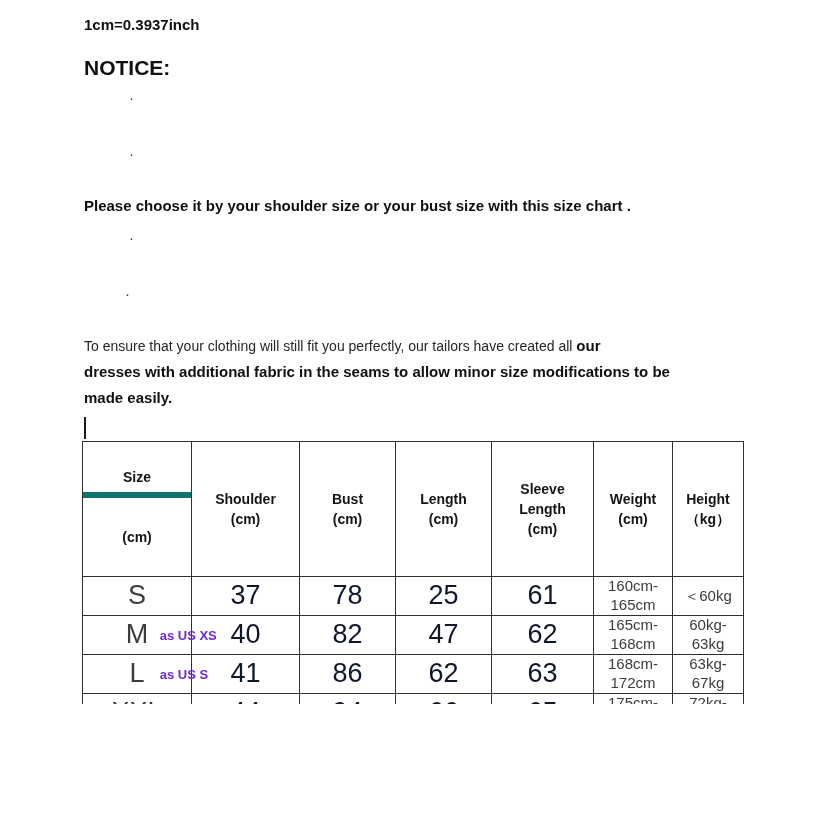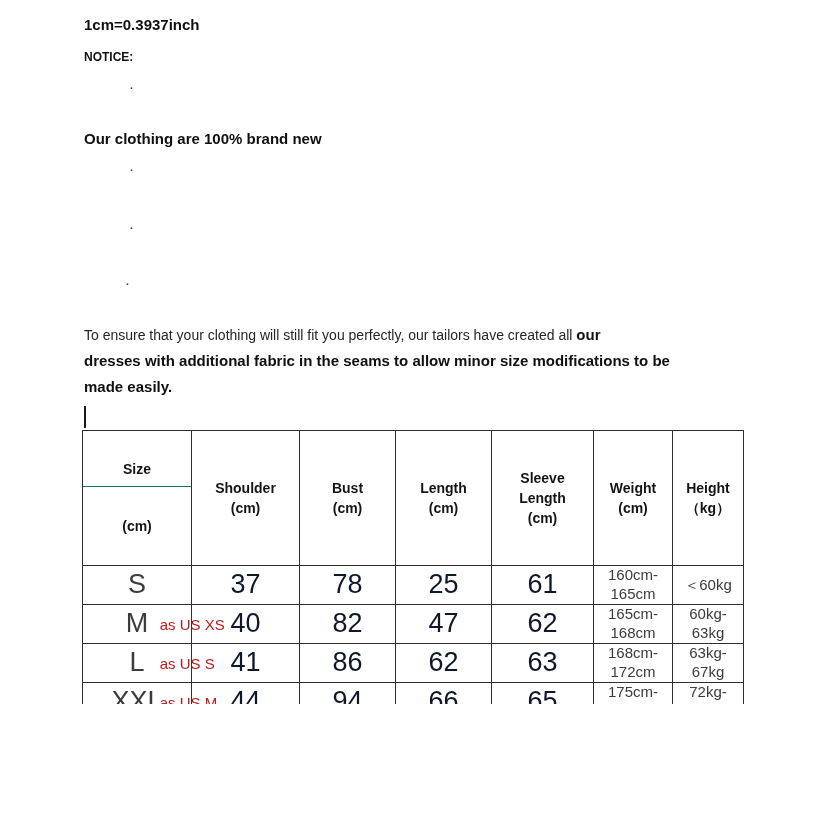--- a/index.html
+++ b/index.html
@@ -16,22 +16,22 @@
   }
 
   
   .conv-note {
     font-size: 15px;
     font-weight: bold;
     line-height: 18px;
     color: #101010;
   }
   .notice-heading {
-    margin-top: 13px;
-    font-size: 12px;
+    margin-top: 24px;
+    font-size: 21px;
     font-weight: bold;
     line-height: 20px;
     color: #101010;
   }
   .notice-item {
     position: relative;
     white-space: pre-line;
     text-indent: 44px;
     font-size: 15px;
     font-weight: bold;
@@ -77,43 +77,43 @@
     height: 74px;
     font-size: 14px;
     font-weight: bold;
     color: #141414;
     white-space: pre-line;
     line-height: 1.45;
   }
   th.h-size { padding: 0; }
   .h-size-top {
     height: 36px;
-    border-bottom: 1px solid #0f766e;
+    border-bottom: 6px solid #0f766e;
     display: flex; align-items: center; justify-content: center;
   }
   .h-size-bottom {
     height: 37px;
     display: flex; align-items: center; justify-content: center;
   }
   table.sc tbody tr { height: 39px; }
   td.c-size { position: relative; }
   .size-big {
     display: block;
     font-size: 27px;
     color: #3c3c3c;
     line-height: 1;
   }
   .us-label {
     position: absolute;
     left: 71%;
     top: 50%;
     transform: translateY(-50%);
-    font-size: 15px;
-    font-weight: normal;
-    color: #b91c1c;
+    font-size: 13px;
+    font-weight: bold;
+    color: #6d28d9;
     white-space: nowrap;
     z-index: 2;
     line-height: 1;
   }
   td.c-num { font-size: 27px; color: #0f172a; }
   td.c-range {
     font-size: 15px;
     color: #3c3c3c;
     white-space: pre-line;
     line-height: 1.25;
@@ -123,25 +123,25 @@
 <body>
 
 <div class="page">
 
   <p class="conv-note">1cm=0.3937inch</p>
 
   <p class="notice-heading">NOTICE:</p>
 
   <p class="notice-item ni-1">
     <span class="bullet">·</span>
-    <span class="seg-bold">Our clothing are 100% brand new</span>
   </p>
 
   <p class="notice-item ni-2">
     <span class="bullet">·</span>
+    <span class="seg-bold">Please choose it by your shoulder size or your bust size with this size chart .</span>
   </p>
 
   <p class="notice-item ni-3">
     <span class="bullet">·</span>
   </p>
 
   <p class="notice-item ni-4">
     <span class="bullet">·</span>
     <span class="seg-regular">To ensure that your clothing will still fit you perfectly, our tailors have created all </span><span class="seg-bold">our
 dresses with additional fabric in the seams to allow minor size modifications to be

